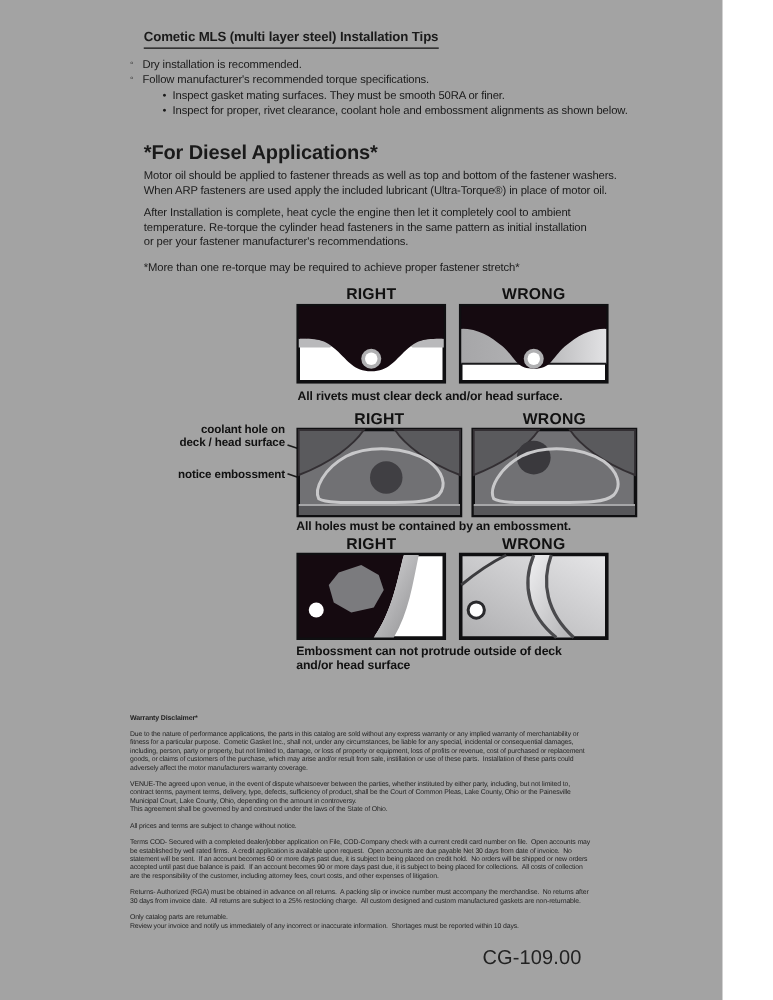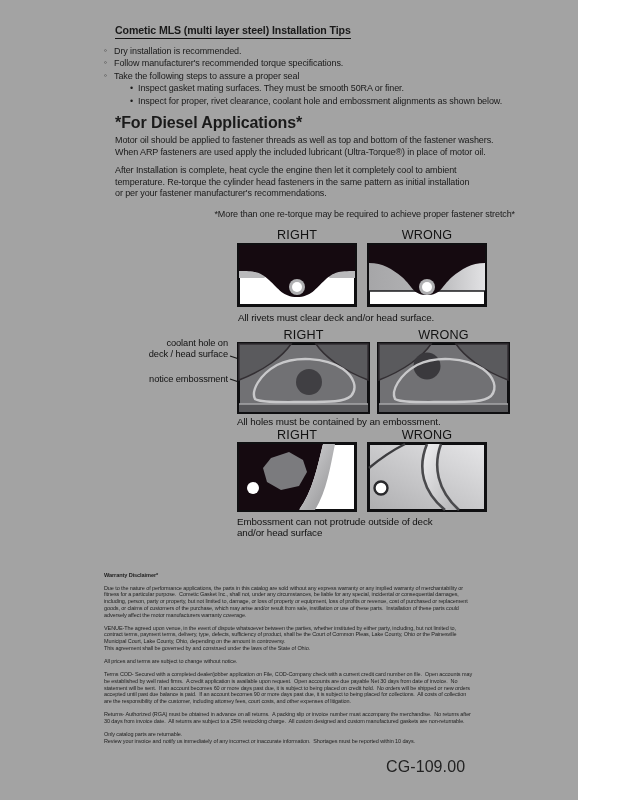--- a/index.html
+++ b/index.html
@@ -16,23 +16,23 @@
   }
   .tips{left:104px;top:45px;width:420px;font-size:9px;line-height:12.4px;}
   .tip-row{white-space:nowrap;}
   .tip-row .marker{display:inline-block;width:10px;font-size:8px;vertical-align:top;}
   .sub{padding-left:26px;}
   .sub .marker{width:8px;font-size:9px;}
   
   .diesel{left:115px;top:116px;width:400px;font-size:9px;line-height:11.5px;}
   .diesel-head{font-size:16px;font-weight:bold;line-height:13px;margin:0 0 6px 0;}
   .diesel p{margin:0 0 7px 0;white-space:pre-line;}
-  .diesel .note{margin-top:9px;text-align:right;}
+  .diesel .note{margin-top:9px;}
   
-  .diagrams{left:100px;top:228px;width:440px;height:322px;}
+  .diagrams{left:100px;top:228px;width:440px;height:322px;font-weight:bold;}
   .rw-label{position:absolute;font-size:12.6px;letter-spacing:0.2px;text-align:center;color:#111;}
   .panel{position:absolute;display:block;}
   .caption{position:absolute;font-size:9.8px;line-height:11px;color:#111;white-space:pre-line;}
   .side-label{position:absolute;font-size:9.3px;line-height:10.8px;text-align:right;width:128px;left:0;white-space:pre-line;color:#111;}
   .leader{position:absolute;left:0;top:0;pointer-events:none;}
   
   .legal{left:104px;top:572px;width:470px;font-size:5.5px;line-height:6.7px;color:#222;}
   .legal h4{margin:0 0 6px 0;font-size:5.6px;font-weight:bold;}
   .legal p{margin:0 0 6.5px 0;white-space:pre;}
   .footer-code{left:386px;top:758px;font-size:16px;color:#222;letter-spacing:0.1px;}
@@ -40,21 +40,20 @@
 </head>
 <body>
 
 <div class="page">
 
   <div class="abs doc-title">Cometic MLS (multi layer steel) Installation Tips</div>
 
   <div class="abs tips">
     <div class="tip-row"><span class="marker">◦</span><span>Dry installation is recommended.</span></div>
     <div class="tip-row"><span class="marker">◦</span><span>Follow manufacturer's recommended torque specifications.</span></div>
-    <div class="tip-row"><span class="marker">◦</span><span>Take the following steps to assure a proper seal</span></div>
     <div class="tip-row sub"><span class="marker">•</span><span>Inspect gasket mating surfaces.  They must be smooth 50RA or finer.</span></div>
     <div class="tip-row sub"><span class="marker">•</span><span>Inspect for proper, rivet clearance, coolant hole and embossment alignments as shown below.</span></div>
   </div>
 
   <div class="abs diesel">
     <div class="diesel-head">*For Diesel Applications*</div>
     <p>Motor oil should be applied to fastener threads as well as top and bottom of the fastener washers.
 When ARP fasteners are used apply the included lubricant (Ultra-Torque®) in place of motor oil.</p>
     <p>After Installation is complete, heat cycle the engine then let it completely cool to ambient
 temperature. Re-torque the cylinder head fasteners in the same pattern as initial installation

